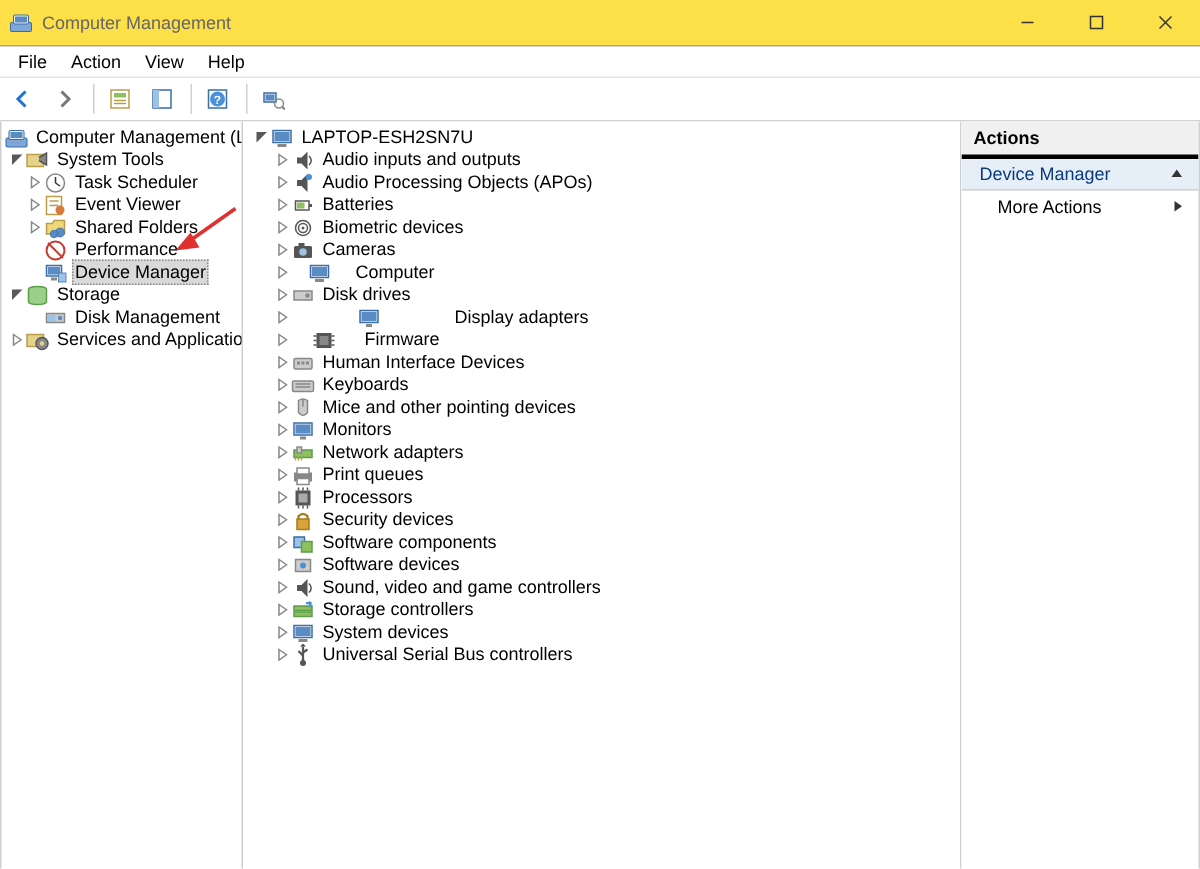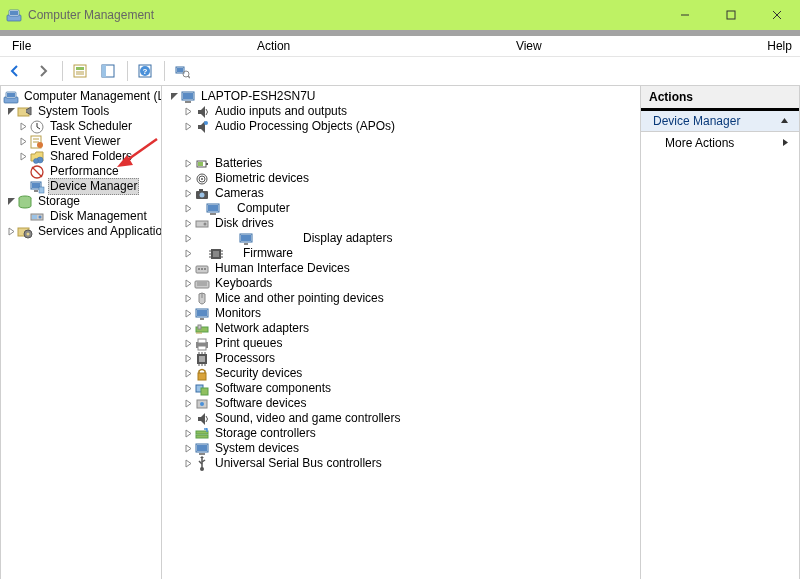--- a/index.html
+++ b/index.html
@@ -13,21 +13,21 @@
     color: #000;
     overflow: hidden;
     user-select: none;
   }
   
   .titlebar {
     height: 30px;
     display: flex;
     align-items: center;
     padding-left: 6px;
-    background: #bef264;
+    background: #fde047;
     color: #666;
     position: relative;
   }
   .titlebar .app-icon {
     width: 16px;
     height: 16px;
     margin-right: 6px;
     display: inline-flex;
     align-items: center;
     justify-content: center;
@@ -46,22 +46,21 @@
     align-items: center;
     justify-content: center;
     color: #555;
   }
   
   .menubar {
     height: 20px;
     display: flex;
     align-items: center;
     padding-left: 4px;
-    border-top: 6px solid #a3a3a3;
-    justify-content: space-between;
+    border-top: 1px solid #a3a3a3;
   }
   .menubar .menu-item {
     padding: 0 8px;
     height: 20px;
     line-height: 20px;
   }
   
   .toolbar {
     height: 28px;
     border-top: 1px solid #e5e5e5;
@@ -449,21 +448,21 @@
               </svg>
             </span>
             <span class="icon">
               <svg width="16" height="16" viewBox="0 0 16 16">
                 <path d="M4 6 L7 6 L11 2 L11 14 L7 10 L4 10 Z" fill="#555"></path>
                 <circle cx="12" cy="4" r="2" fill="#4a90d9"></circle>
               </svg>
             </span>
             <span class="label">Audio Processing Objects (APOs)</span>
           </div>
-          <div class="node" style="padding-left: 14px; margin-top: 22px;">
+          <div class="node" style="padding-left: 14px;">
             <span class="arrow">
               <svg width="9" height="9" viewBox="0 0 9 9">
                 <path d="M2 1 L7 4.5 L2 8 Z" fill="none" stroke="#888"></path>
               </svg>
             </span>
             <span class="icon">
               <svg width="16" height="16" viewBox="0 0 16 16">
                 <rect x="3" y="5" width="9" height="6" fill="#fff" stroke="#555"></rect>
                 <rect x="12" y="7" width="2" height="2" fill="#555"></rect>
                 <rect x="4" y="6" width="5" height="4" fill="#8fbf5f"></rect>

